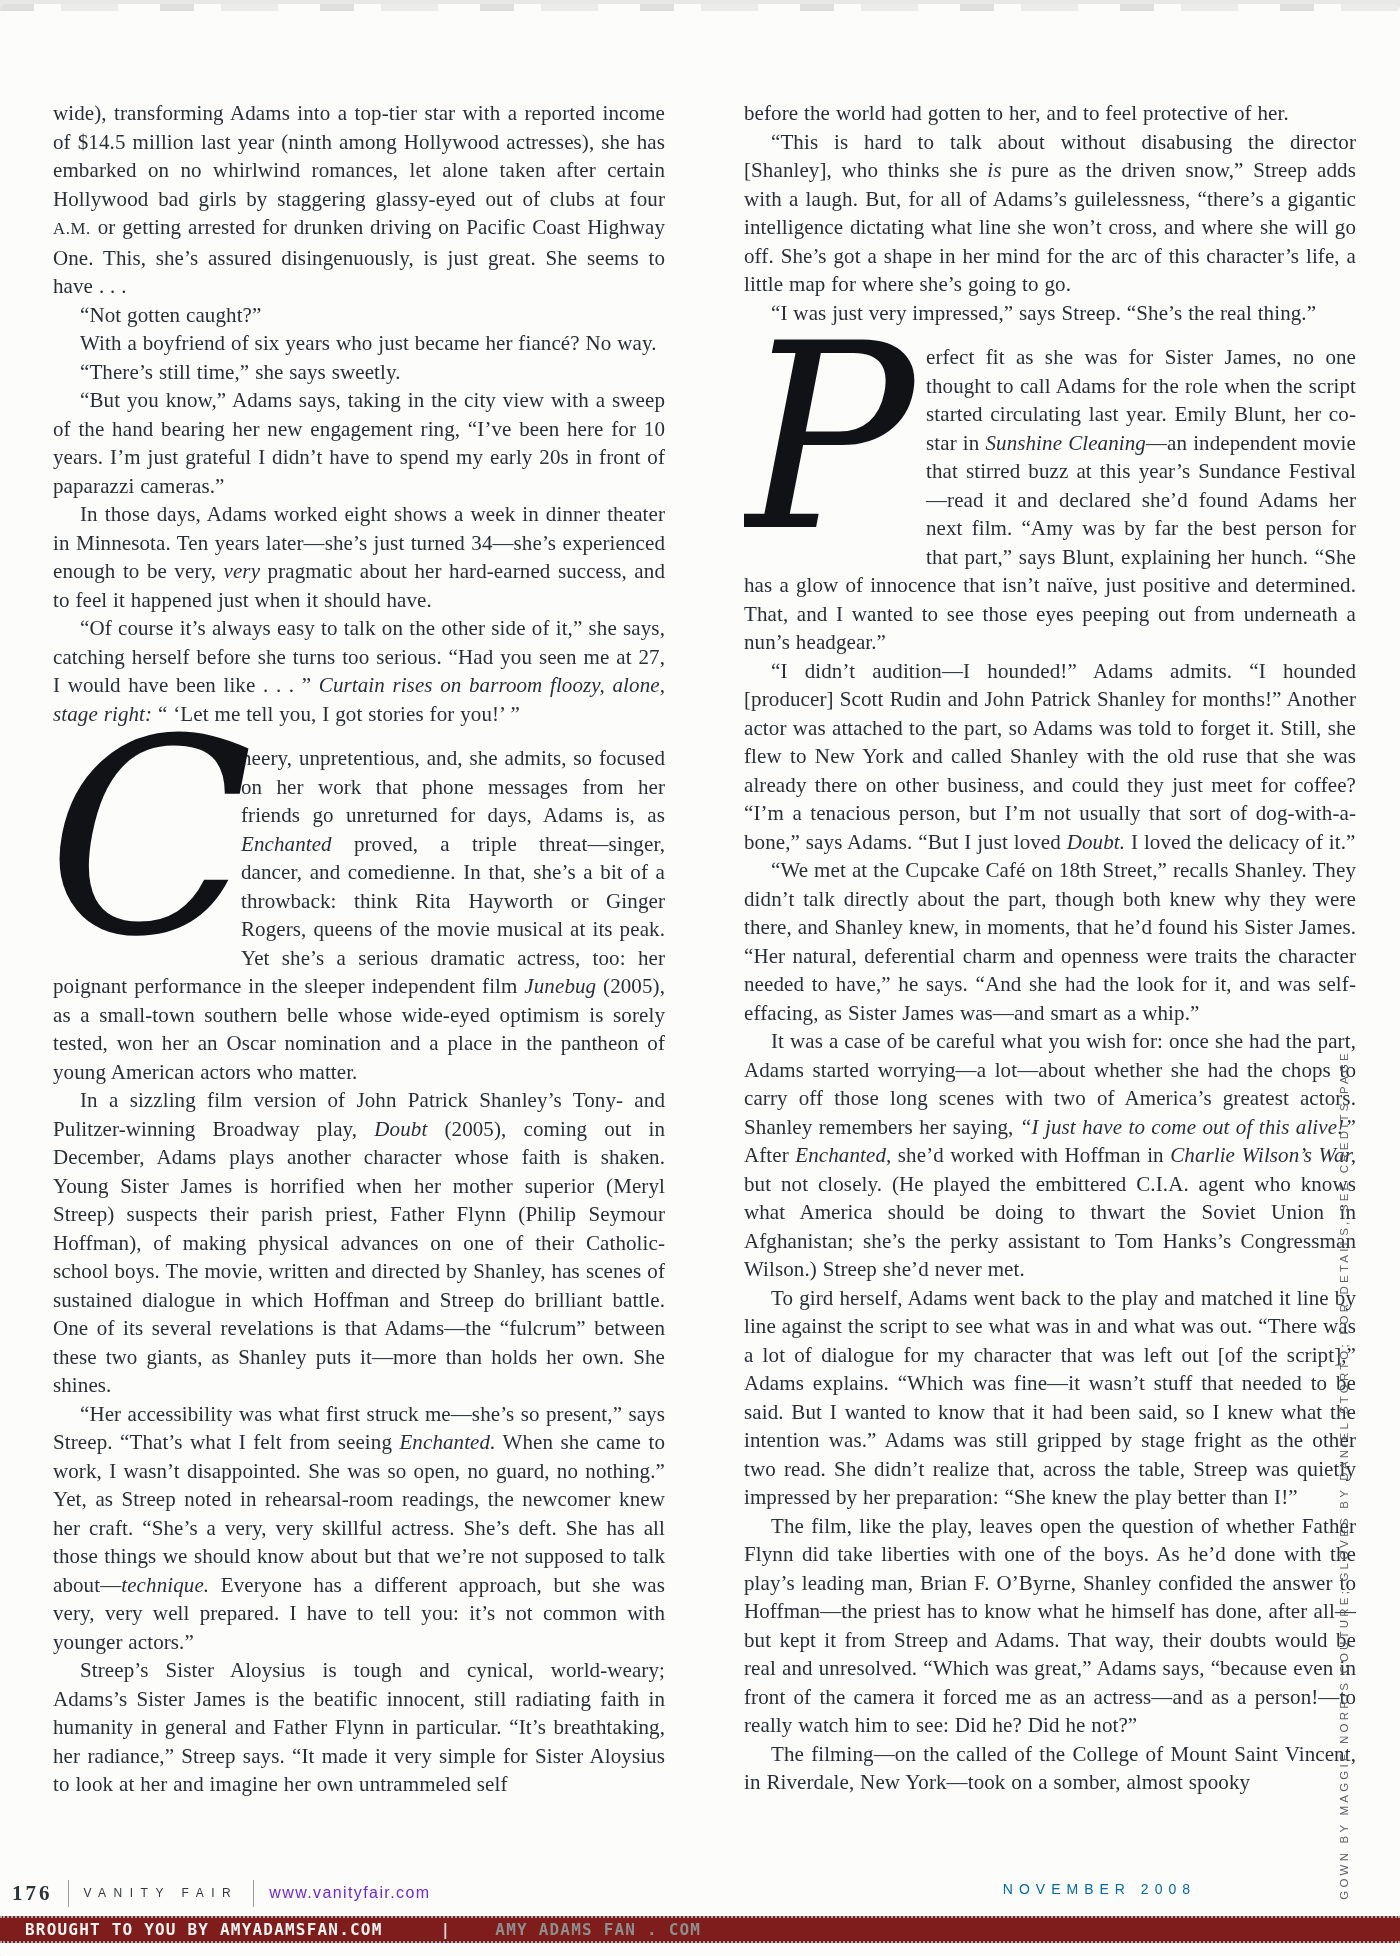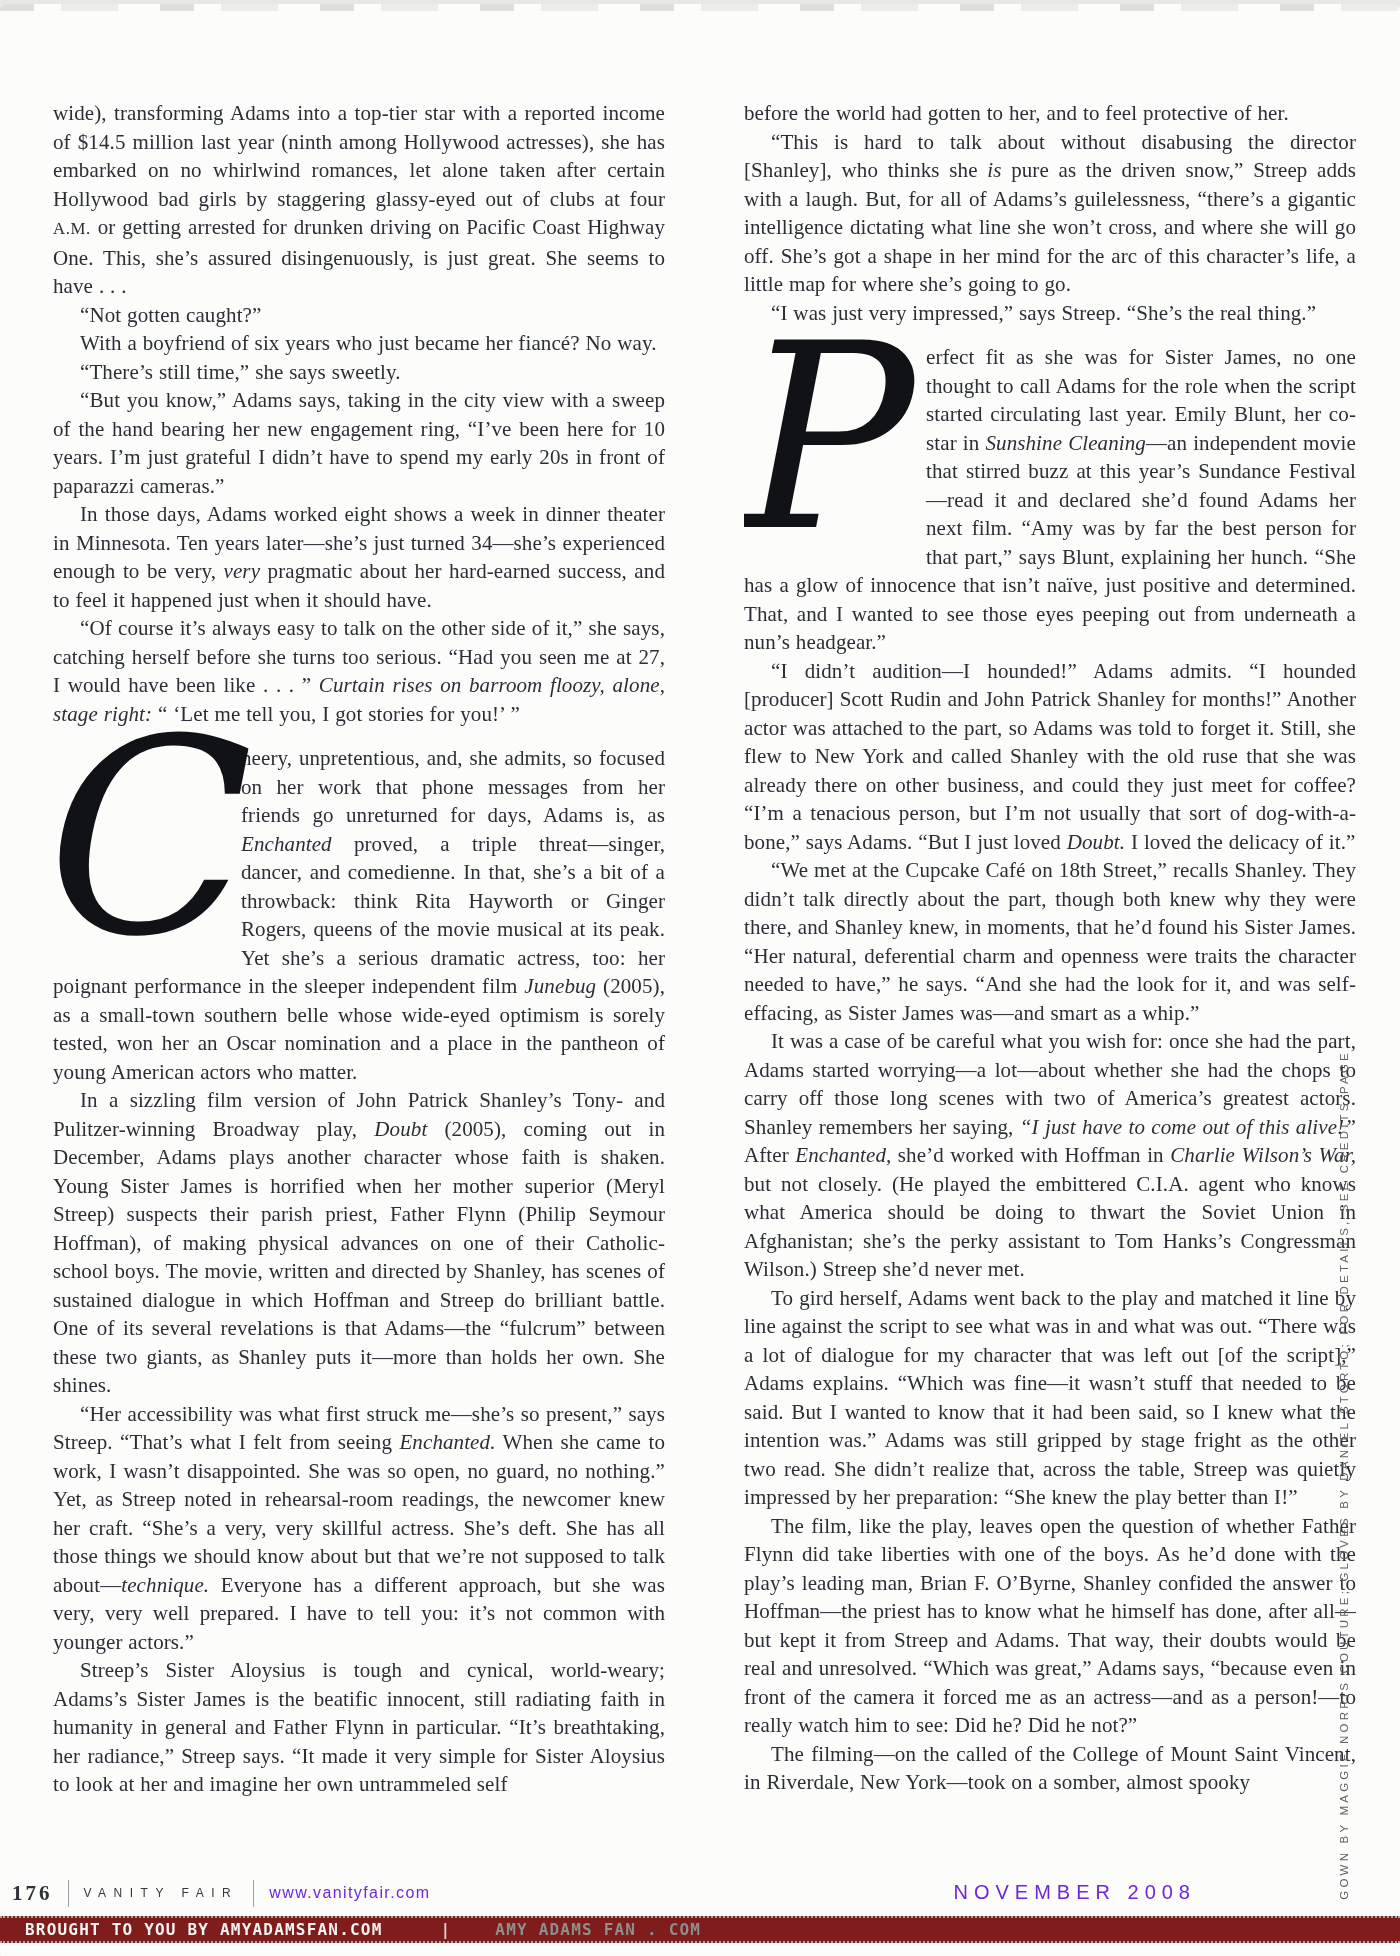--- a/index.html
+++ b/index.html
@@ -46,21 +46,21 @@
   }
   .pagenum {
     font-family:"Liberation Serif",serif; font-weight:bold;
     font-size:21px; letter-spacing:3px; color:#2e3339;
   }
   .vbar { width:1px; height:27px; background:#9aa0a4; margin:0 15px; }
   .mag  { font-size:12px; letter-spacing:7.5px; color:#34383d; }
   .site { font-size:16px; letter-spacing:1.4px; color:#6d28d9; }
   .issue {
     position:absolute; right:192px; top:8px;
-    font-size:20px; letter-spacing:6px; color:#6d28d9;
+    font-size:14px; letter-spacing:6px; color:#0369a1;
   }
   .bottom-bar {
     position:absolute; left:0; top:1912px; width:100%; height:27px;
     box-sizing:border-box; background:#7f1d1d;
     border-top:2px dotted #a6a6a4; border-bottom:2px dotted #a6a6a4;
     display:flex; align-items:center;
     font-family:"DejaVu Sans Mono","Liberation Mono",monospace;
     font-weight:bold; font-size:16px; letter-spacing:1.2px;
   }
   .bar-left  { color:#f3f3f1; margin-left:25px; }

